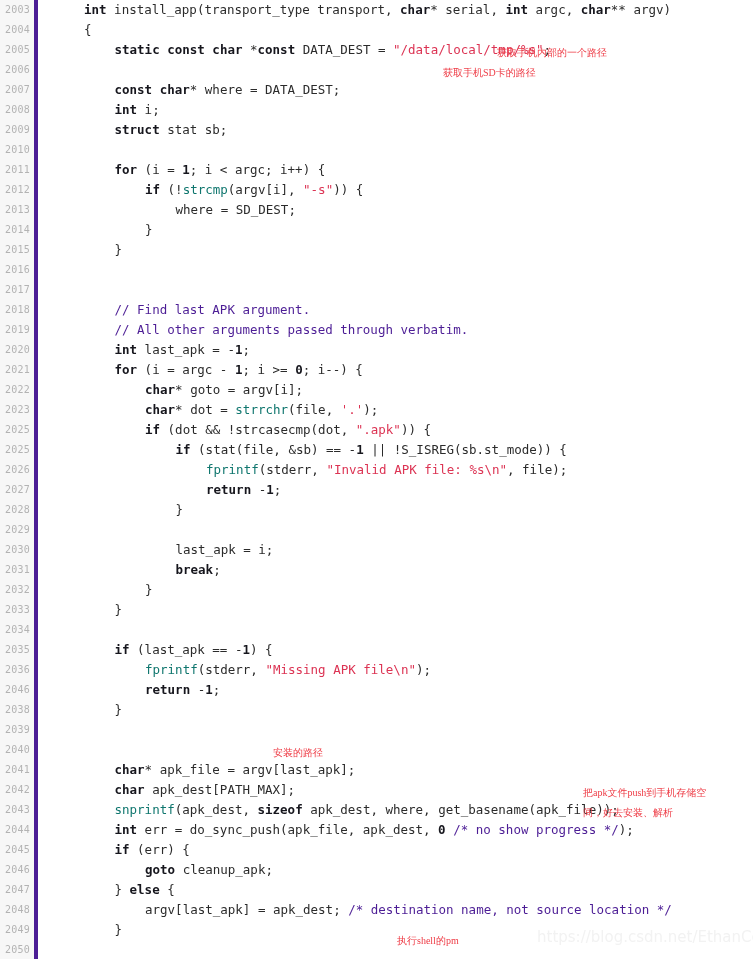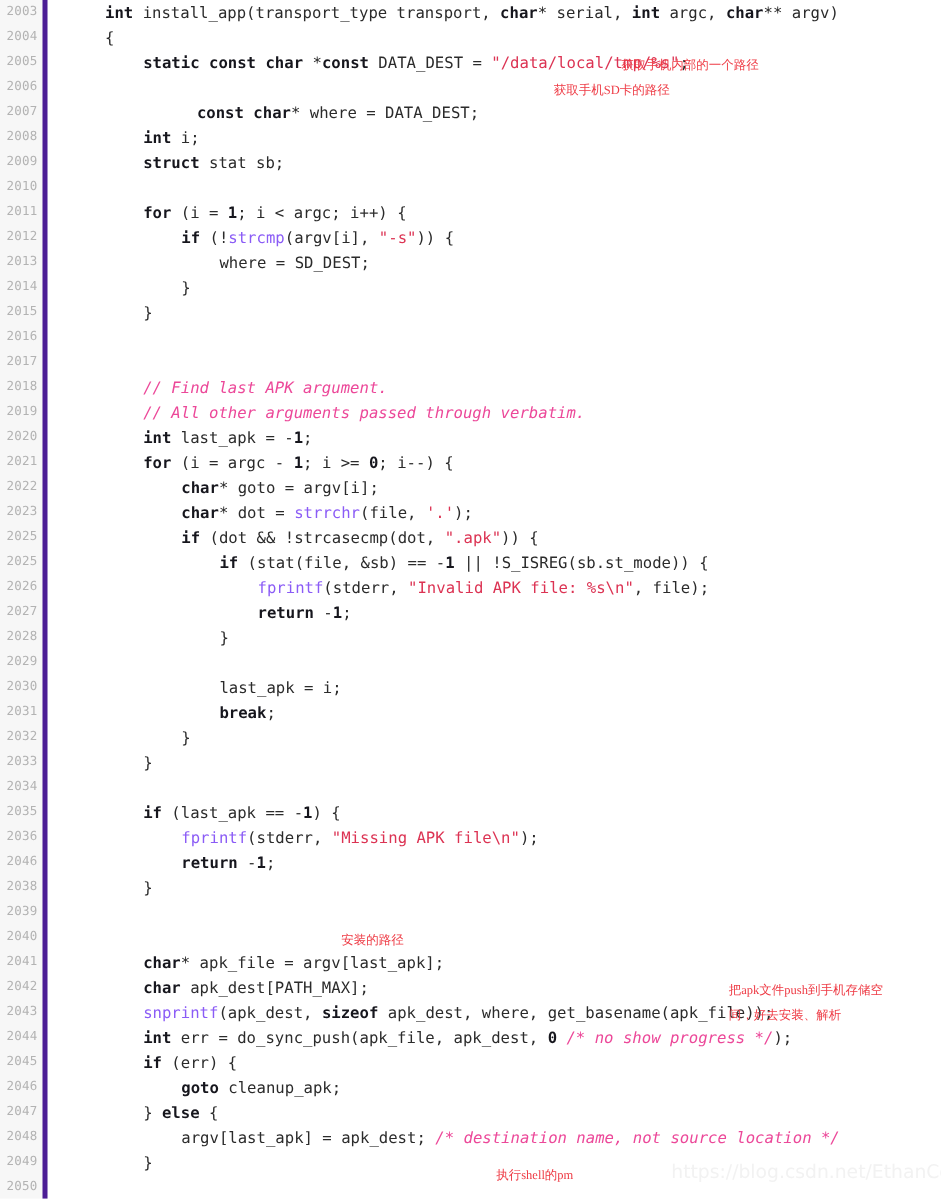--- a/index.html
+++ b/index.html
@@ -63,23 +63,23 @@
     height: 20px;
     line-height: 20px;
     white-space: pre;
     font-family: "DejaVu Sans Mono", "Liberation Mono", monospace;
     font-size: 12.5px;
     color: #222222;
   }
 
   
   .kw   { color: #16161d; font-weight: bold; }
-  .fn   { color: #8b5cf6; }
+  .fn   { color: #0f766e; }
   .str  { color: #dc3353; }
-  .cmt  { color: #ec4899; font-style: italic; }
+  .cmt  { color: #4c1d95; }
   .num  { color: #16161d; font-weight: bold; }
   .pln  { color: #2b2b2b; }
 
   
   .annot {
     position: absolute;
     font-family: Liberation Serif, serif;
     font-size: 10px;
     line-height: 20px;
     color: #ee3b45;
@@ -149,21 +149,21 @@
       <div class="ln" style="top: 880px;">2047</div>
       <div class="ln" style="top: 900px;">2048</div>
       <div class="ln" style="top: 920px;">2049</div>
       <div class="ln" style="top: 940px;">2050</div>
     </div>
 
   <div id="code-area">
       <div class="code-line" style="top: 0px; left: 45px;"><span class="kw">int</span><span class="pln"> install_app(transport_type transport, </span><span class="kw">char</span><span class="pln">* serial, </span><span class="kw">int</span><span class="pln"> argc, </span><span class="kw">char</span><span class="pln">** argv)</span></div>
       <div class="code-line" style="top: 20px; left: 45px;"><span class="pln">{</span></div>
       <div class="code-line" style="top: 40px; left: 75.5px;"><span class="kw">static</span><span class="pln"> </span><span class="kw">const</span><span class="pln"> </span><span class="kw">char</span><span class="pln"> *</span><span class="kw">const</span><span class="pln"> DATA_DEST = </span><span class="str">"/data/local/tmp/%s"</span><span class="pln">;</span></div>
-      <div class="code-line" style="top: 80px; left: 75.5px; margin-left: 43px;"><span class="kw">const</span><span class="pln"> </span><span class="kw">char</span><span class="pln">* where = DATA_DEST;</span></div>
+      <div class="code-line" style="top: 80px; left: 75.5px;"><span class="kw">const</span><span class="pln"> </span><span class="kw">char</span><span class="pln">* where = DATA_DEST;</span></div>
       <div class="code-line" style="top: 100px; left: 75.5px;"><span class="kw">int</span><span class="pln"> i;</span></div>
       <div class="code-line" style="top: 120px; left: 75.5px;"><span class="kw">struct</span><span class="pln"> stat sb;</span></div>
       <div class="code-line" style="top: 140px; left: 45px;"></div>
       <div class="code-line" style="top: 160px; left: 75.5px;"><span class="kw">for</span><span class="pln"> (i = </span><span class="num">1</span><span class="pln">; i &lt; argc; i++) {</span></div>
       <div class="code-line" style="top: 180px; left: 106px;"><span class="kw">if</span><span class="pln"> (!</span><span class="fn">strcmp</span><span class="pln">(argv[i], </span><span class="str">"-s"</span><span class="pln">)) {</span></div>
       <div class="code-line" style="top: 200px; left: 136.5px;"><span class="pln">where = SD_DEST;</span></div>
       <div class="code-line" style="top: 220px; left: 106px;"><span class="pln">}</span></div>
       <div class="code-line" style="top: 240px; left: 75.5px;"><span class="pln">}</span></div>
       <div class="code-line" style="top: 260px; left: 45px;"></div>
       <div class="code-line" style="top: 280px; left: 45px;"></div>

